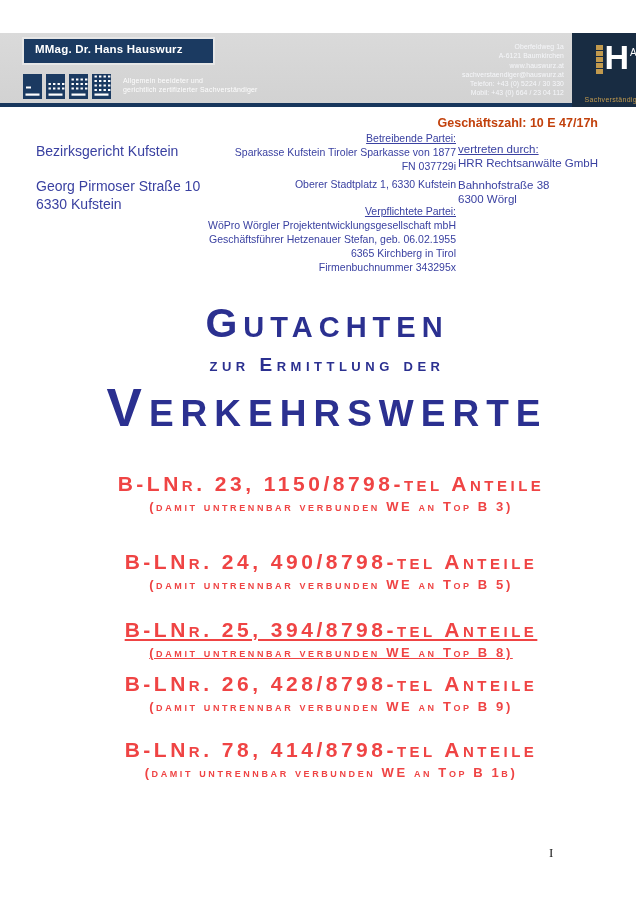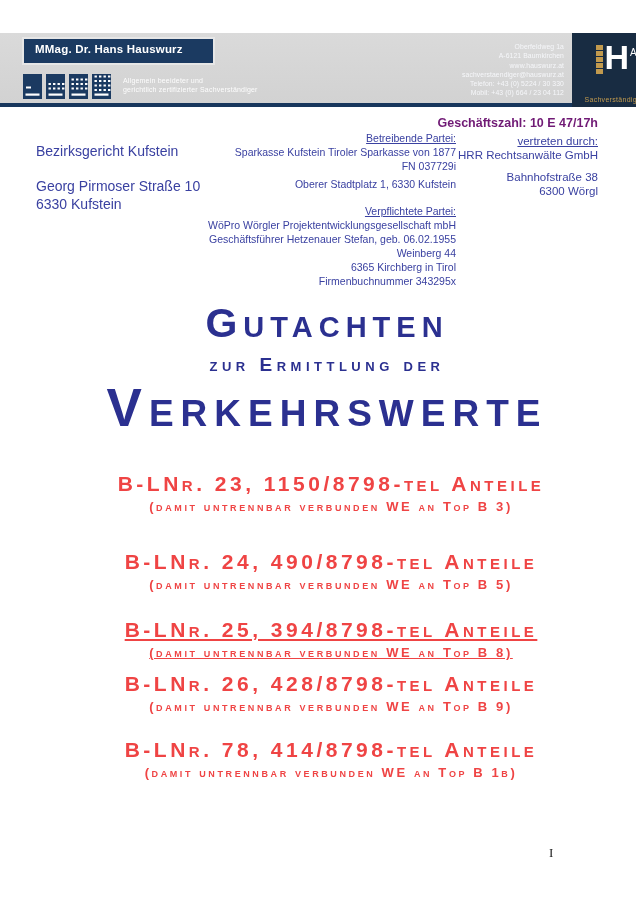--- a/index.html
+++ b/index.html
@@ -40,27 +40,27 @@
   .logo-words{display:flex;flex-direction:column;margin-left:1px;margin-top:6px;}
   .logo-aus{font-size:10px;font-weight:normal;line-height:10px;letter-spacing:.5px;}
   .logo-wurz{font-size:13px;font-weight:bold;line-height:11px;letter-spacing:1px;margin-left:40px;}
   .logo-caption{
     position:absolute;left:0;right:0;bottom:4px;text-align:center;
     color:#c19a4e;font-size:7px;letter-spacing:.3px;
   }
   
   .file-number{
     position:absolute;top:116px;right:38px;
-    color:#701a75;font-size:12.5px;font-weight:bold;
+    color:#c2410c;font-size:12.5px;font-weight:bold;
   }
   .col{color:#3a41a1;}
   .col-court{position:absolute;left:36px;top:142px;font-size:14px;line-height:18px;}
   .col-court .gap{height:17px;}
   .col-middle{position:absolute;left:168px;width:288px;top:131px;text-align:right;font-size:10.5px;line-height:14px;}
-  .col-right{position:absolute;right:38px;top:134px;text-align:right;font-size:11.5px;line-height:14px;}
+  .col-right{position:absolute;right:38px;top:142px;font-size:11.5px;line-height:14px;}
   .party-heading{text-decoration:underline;}
   .sp4{height:4px;} .sp8{height:8px;} .sp13{height:13px;}
   
   .sc{font-variant:small-caps;}
   .doc-title{position:absolute;left:9px;width:636px;top:301px;text-align:center;color:#2b3090;font-weight:bold;}
   .title-1{font-size:41px;line-height:44px;letter-spacing:6px;}
   .title-2{font-size:19px;line-height:22px;letter-spacing:4.5px;margin-top:9px;}
   .title-3{font-size:53px;line-height:56px;letter-spacing:7px;margin-top:4px;}
   
   .entry{position:absolute;left:0;width:628px;text-align:center;color:#ef4444;font-weight:bold;padding-left:17px;}
@@ -190,21 +190,20 @@
   <div class="col col-middle">
     <div class="party-heading">Betreibende Partei:</div>
     <div>Sparkasse Kufstein Tiroler Sparkasse von 1877</div>
     <div>FN 037729i</div>
     <div class="sp4"></div>
     <div>Oberer Stadtplatz 1, 6330 Kufstein</div>
     <div class="sp13"></div>
     <div class="party-heading">Verpflichtete Partei:</div>
     <div>WöPro Wörgler Projektentwicklungsgesellschaft mbH</div>
     <div>Geschäftsführer Hetzenauer Stefan, geb. 06.02.1955</div>
-    <div>Weinberg 44</div>
     <div>6365 Kirchberg in Tirol</div>
     <div>Firmenbuchnummer 343295x</div>
   </div>
 
   <div class="col col-right">
     <div class="party-heading">vertreten durch:</div>
     <div>HRR Rechtsanwälte GmbH</div>
     <div class="sp8"></div>
     <div>Bahnhofstraße 38</div>
     <div>6300 Wörgl</div>

